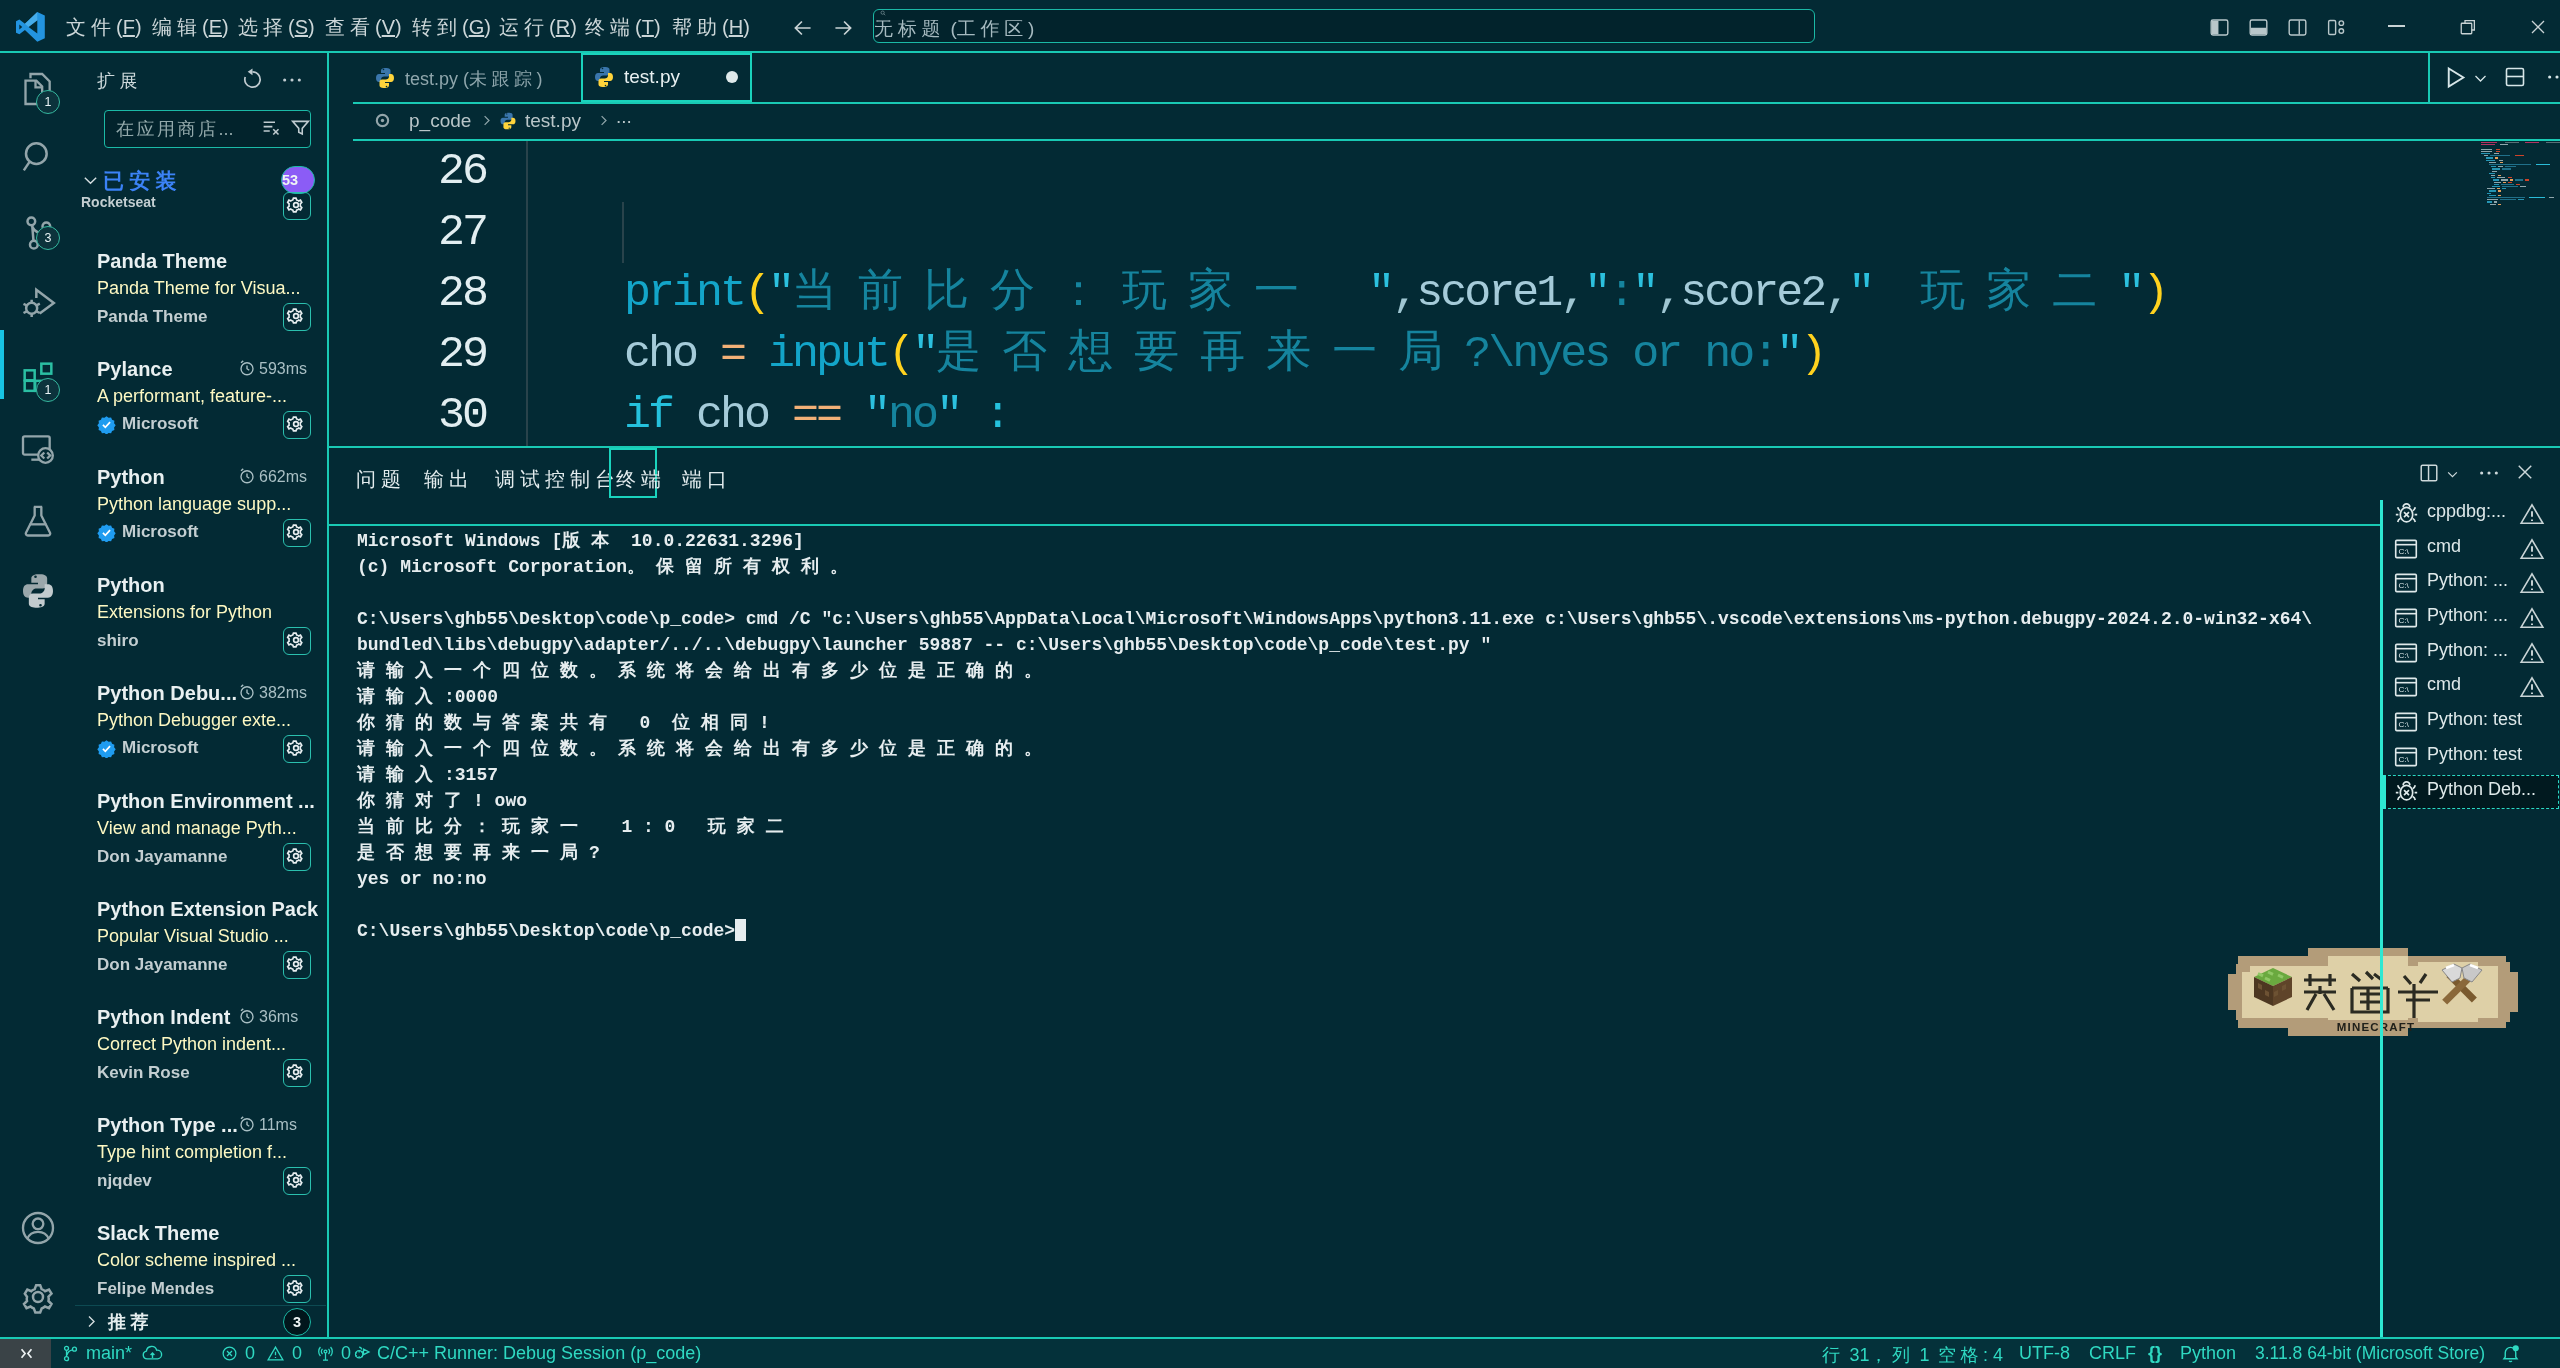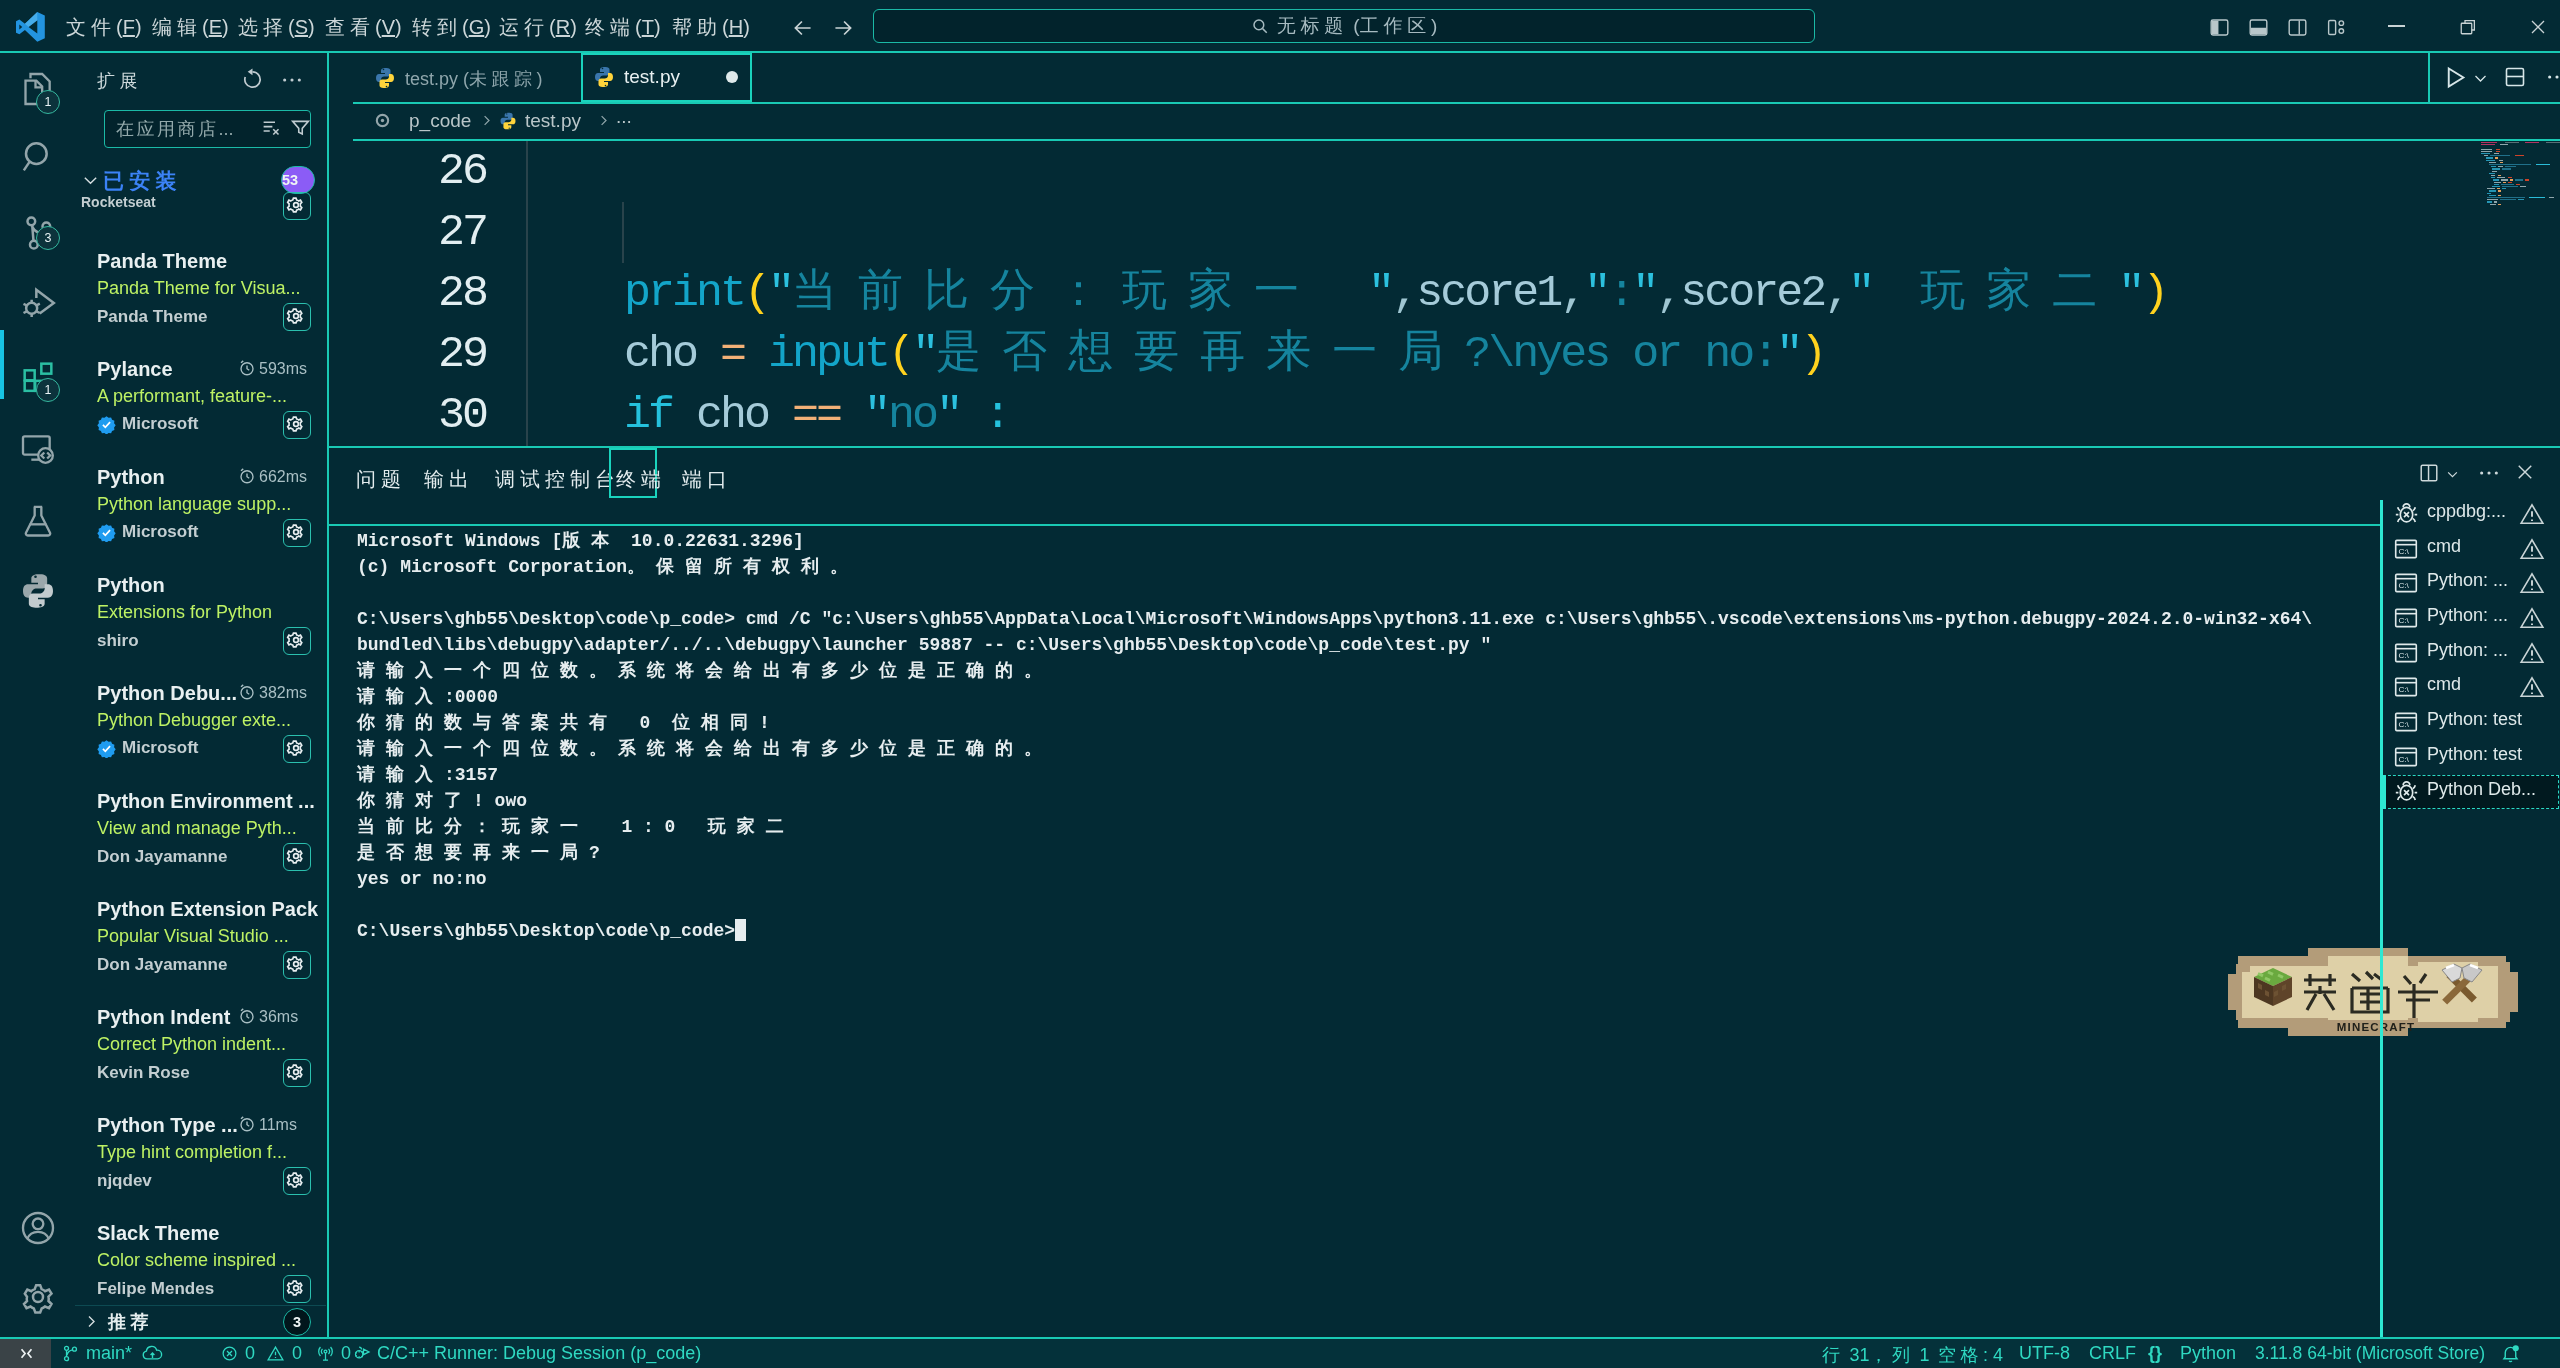--- a/index.html
+++ b/index.html
@@ -7,21 +7,21 @@
 .cjm{letter-spacing:.611em;font-style:normal;}
 #root{position:absolute;left:0;top:0;width:2560px;height:1368px;background:#032a34;}
 .brd{background:#19c9b4;}
 svg{display:block;}
 .mi{position:absolute;color:#ccd6d8;font-size:20px;top:14px;}
 .ticon{position:absolute;top:17px;}
 .aicon{position:absolute;left:18px;}
 .badge{position:absolute;width:22px;height:22px;border-radius:50%;background:#0c333c;border:1.5px solid #35b89f;color:#e8f2f4;font-size:12.5px;text-align:center;line-height:22px;}
 .xt{position:absolute;left:22px;width:228px;}
 .xtitle{font-weight:bold;font-size:20px;color:#e9f0f1;white-space:nowrap;}
-.xdesc{font-size:18px;color:#bef264;white-space:nowrap;}
+.xdesc{font-size:18px;color:#fef9c3;white-space:nowrap;}
 .xauth{font-size:17px;font-weight:bold;color:#c3ced1;white-space:nowrap;}
 .gearbox{position:absolute;left:208px;width:26px;height:26px;border:1.5px solid #2bbfae;border-radius:6px;}
 .code{font-family:"Liberation Mono",monospace;font-size:45px;letter-spacing:-3px;line-height:61px;white-space:pre;}
 .code .cjm{letter-spacing:21px;}
 .term{font-family:"Liberation Mono",monospace;font-size:18px;font-weight:bold;line-height:26px;color:#e6edef;white-space:pre;}
 .kw{color:#25c1dd;} .fn{color:#13a5c9;} .st{color:#15849e;} .qt{color:#2cc0de;} .vr{color:#a5cbd9;} .op{color:#f2b077;} .nm{color:#e8442c;} .pr{color:#ffd21e;} .cm{color:#9fc6d2;}
 .pt{position:absolute;font-size:20px;color:#e3ecee;top:0;height:76px;line-height:76px;}
 .rlt{position:absolute;left:44px;top:4px;font-size:18px;color:#dfe9ea;white-space:nowrap;}
 .sbi{position:absolute;top:4px;color:#2fd9c2;font-size:18px;white-space:nowrap;}
 </style></head>
@@ -40,21 +40,21 @@
 <span class="mi" style="left:412px"><i class="cj">转到</i>(<u>G</u>)</span>
 <span class="mi" style="left:499px"><i class="cj">运行</i>(<u>R</u>)</span>
 <span class="mi" style="left:585px"><i class="cj">终端</i>(<u>T</u>)</span>
 <span class="mi" style="left:672px"><i class="cj">帮助</i>(<u>H</u>)</span>
 <svg class="ab" style="left:790px;top:15px" width="26" height="26" viewBox="0 0 24 24" fill="none" stroke="#c9d3d5" stroke-width="1.6">
         <path d="M19 12H5M11 6l-6 6 6 6"></path>
       </svg>
 <svg class="ab" style="left:830px;top:15px" width="26" height="26" viewBox="0 0 24 24" fill="none" stroke="#c9d3d5" stroke-width="1.6">
         <path d="M5 12h14M13 6l6 6-6 6"></path>
       </svg>
-<div class="ab" style="left:873px;top:9px;width:940px;height:32px;border:1.5px solid #1bb9a6;border-radius:6px;background:#02232c;display:flex;align-items:center;justify-content:center;color:#a6bac0;font-size:19px;">
+<div class="ab" style="left:873px;top:9px;width:940px;height:32px;border:1.5px solid #1bb9a6;border-radius:6px;background:#02232c;display:flex;justify-content:center;color:#a6bac0;font-size:19px;flex-direction:column;">
 <svg width="18" height="18" viewBox="0 0 24 24" fill="none" stroke="#a6bac0" stroke-width="2" style="margin-right:8px">
           <circle cx="10.5" cy="10.5" r="6.5"></circle>
           <path d="M15.5 15.5L21 21"></path>
         </svg>
 <span><i class="cj">无标题</i> (<i class="cj">工作区</i>)</span>
       </div>
 <svg class="ticon" style="left:2209px" width="21" height="21" viewBox="0 0 24 24" fill="none" stroke="#b9c7ca" stroke-width="1.6">
         <rect x="2.5" y="3.5" width="19" height="17" rx="2"></rect>
         <path fill="#b9c7ca" d="M4 5h6v14H4z"></path>
       </svg>

